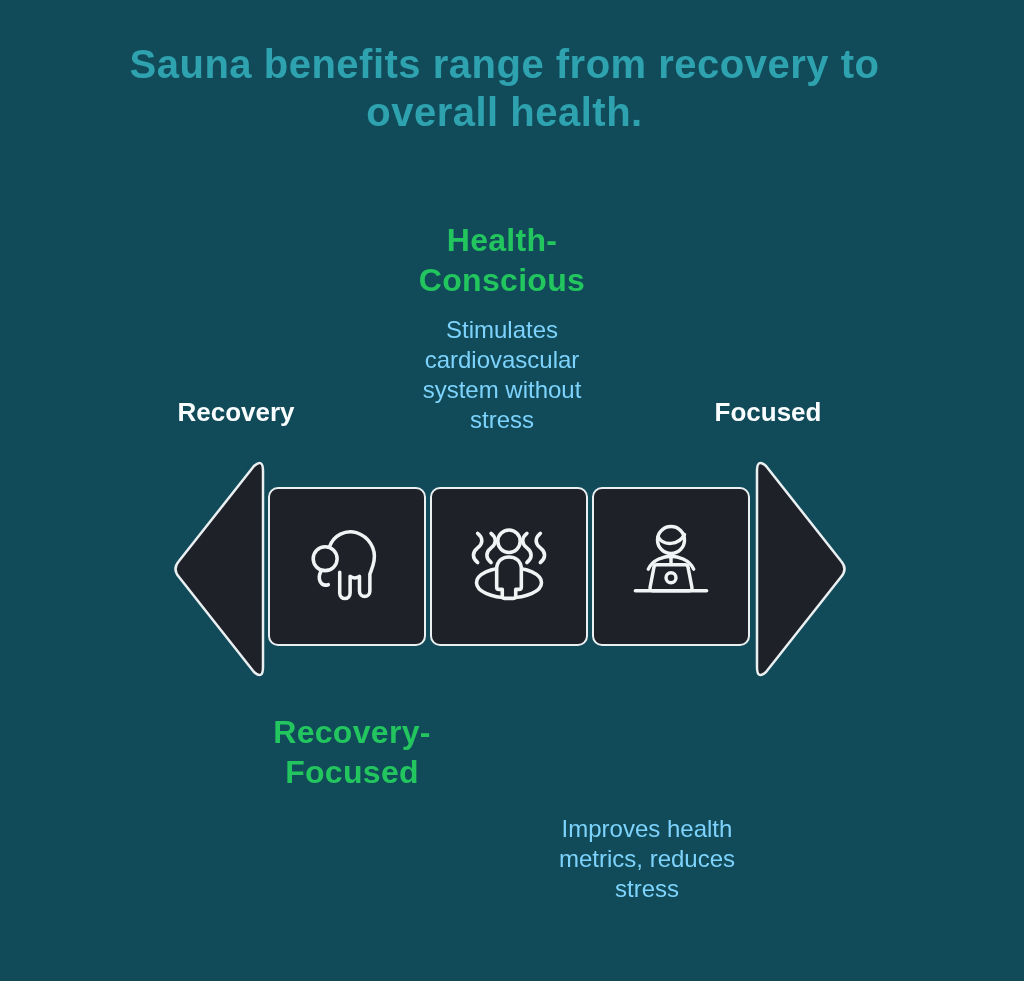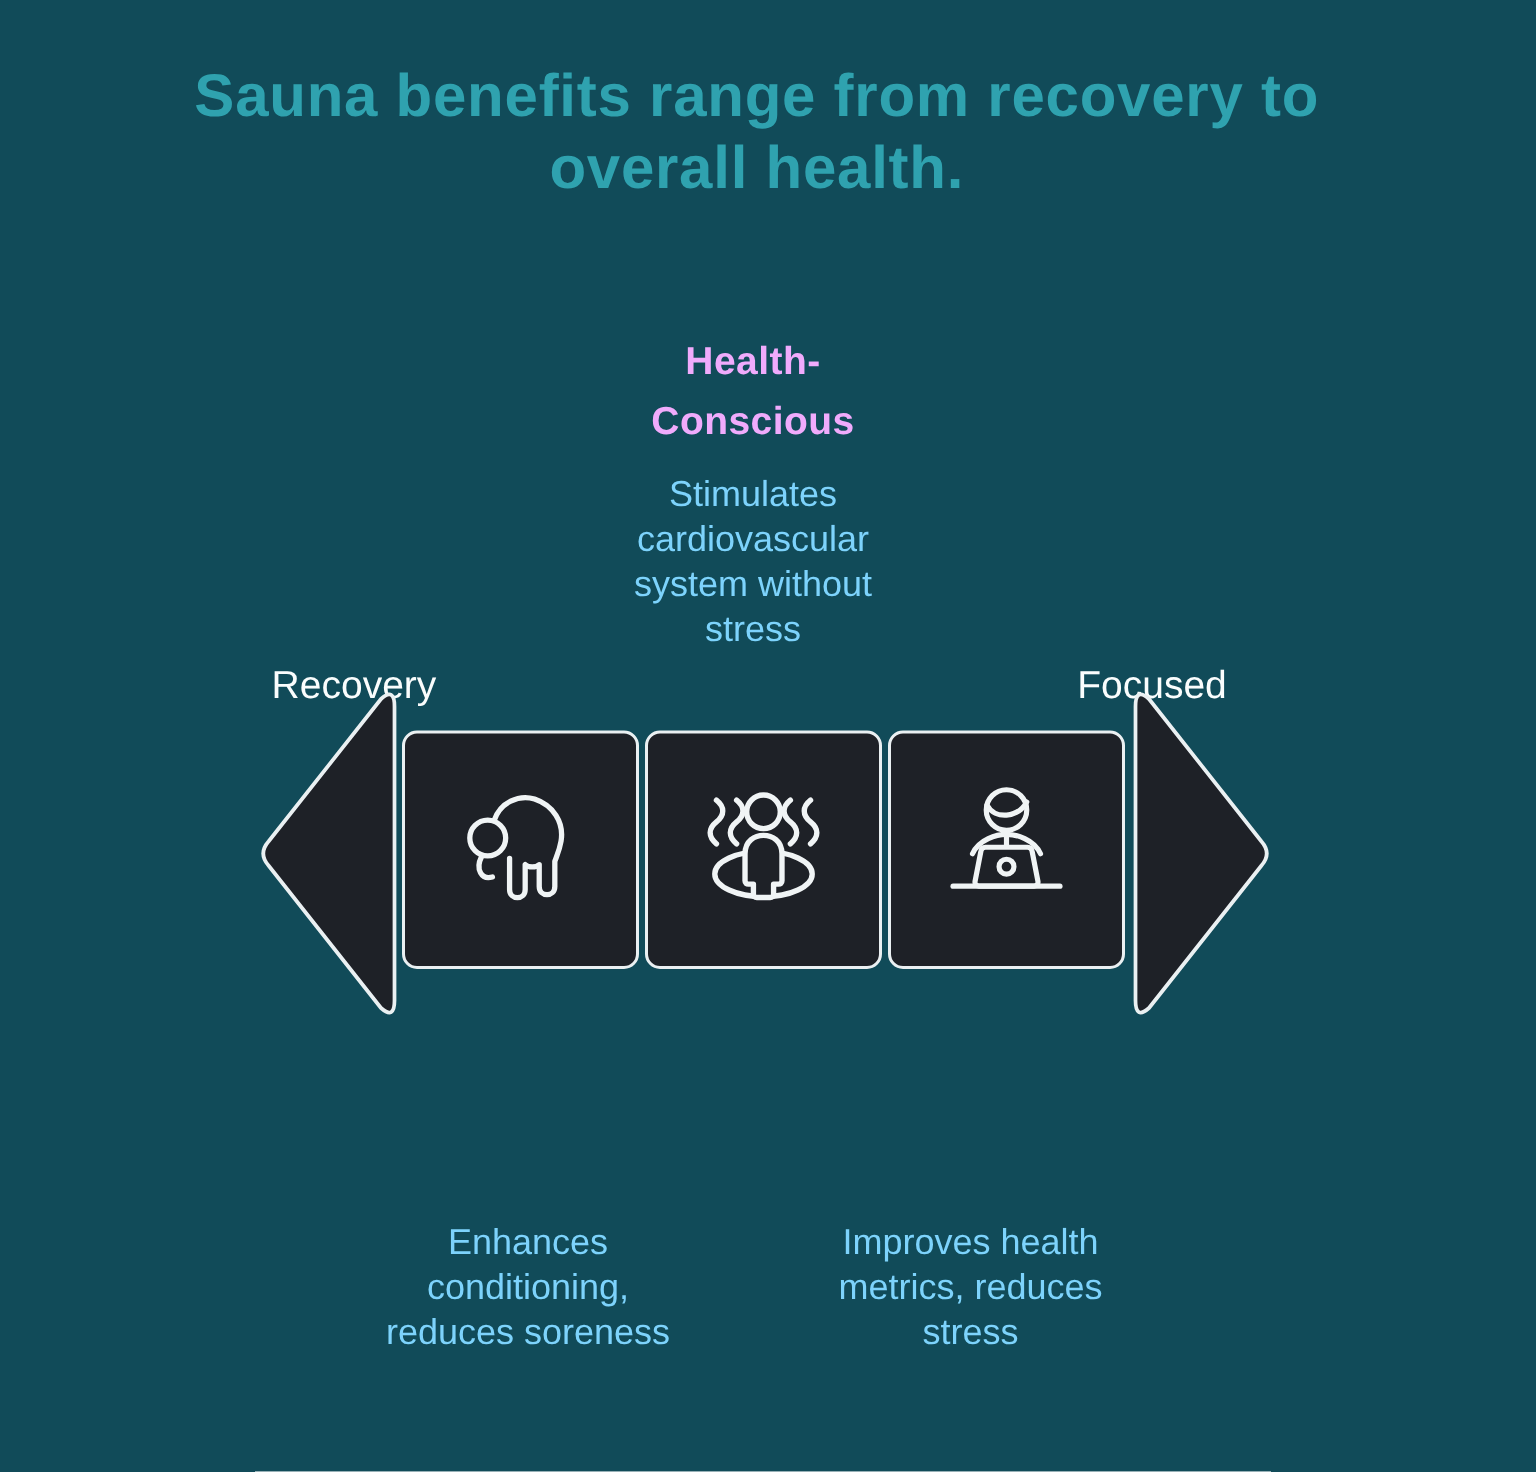--- a/index.html
+++ b/index.html
@@ -8,30 +8,30 @@
     background:#114B59; overflow:hidden;
     font-family:"Liberation Sans", sans-serif;
   }
   .pre { white-space:pre-line; }
   .title {
     position:absolute; left:0; top:40px; width:1009px;
     text-align:center; color:#2FA2AF;
     font-size:40px; line-height:48px; font-weight:700; letter-spacing:0.5px;
   }
   .sec-title {
-    position:absolute; width:320px; text-align:center; color:#f0abfc;
-    font-size:26px; line-height:40px; font-weight:700; letter-spacing:0.3px;
+    position:absolute; width:320px; text-align:center; color:#22c55e;
+    font-size:32px; line-height:40px; font-weight:700; letter-spacing:0.3px;
   }
   .sec-body {
     position:absolute; width:320px; text-align:center; color:#7dd3fc;
     font-size:24px; line-height:30px; font-weight:500;
   }
   .axis-label {
     position:absolute; width:200px; text-align:center; color:#FAFDFD;
-    font-size:26px; line-height:30px; font-weight:400;margin-top:44px;
+    font-size:26px; line-height:30px; font-weight:700;
   }
   .hc-title { left:342px; top:220px; }
   .hc-body  { left:342px; top:315px; }
   .rf-title { left:192px; top:712px; }
   .rf-body  { left:192px; top:814px; }
   .bp-title { left:487px; top:712px; }
   .bp-body  { left:487px; top:814px; }
   .label-recovery { left:136px; top:397px; }
   .label-health   { left:668px; top:397px; }
   .arrowhead { position:absolute; top:450px; }
@@ -114,21 +114,20 @@
       <path d="M 29,52 C 33,43 44,40 50,40 C 56,40 67,43 71,52"></path>
       <path d="M 50,42 L 50,47"></path>
       <path d="M 37,48 L 63,48 C 64.5,48 65.6,49 65.8,50.4 L 69.4,69
                C 69.7,70.6 68.6,72 67,72 L 33,72 C 31.4,72 30.3,70.6 30.6,69
                L 34.2,50.4 C 34.4,49 35.5,48 37,48 Z" fill="#1E2127"></path>
       <circle cx="50" cy="60" r="4.6"></circle>
       <path d="M 17,72 L 83,72"></path>
     </svg>
   </div>
 
-  <div class="sec-body rf-body pre">Enhances
-conditioning,
-reduces soreness</div>
+  <div class="sec-title rf-title pre">Recovery-
+Focused</div>
 
   <div class="sec-body bp-body pre">Improves health
 metrics, reduces
 stress</div>
 
 </div>
 
 </body></html>

